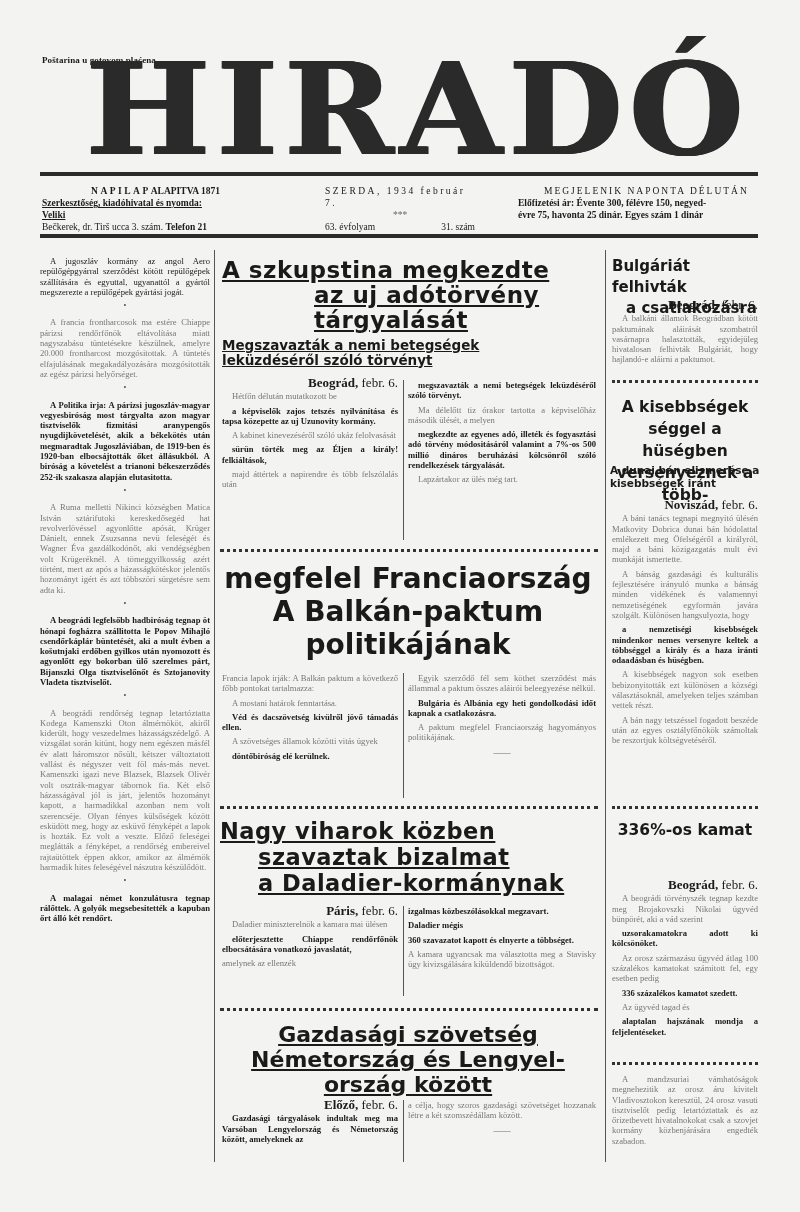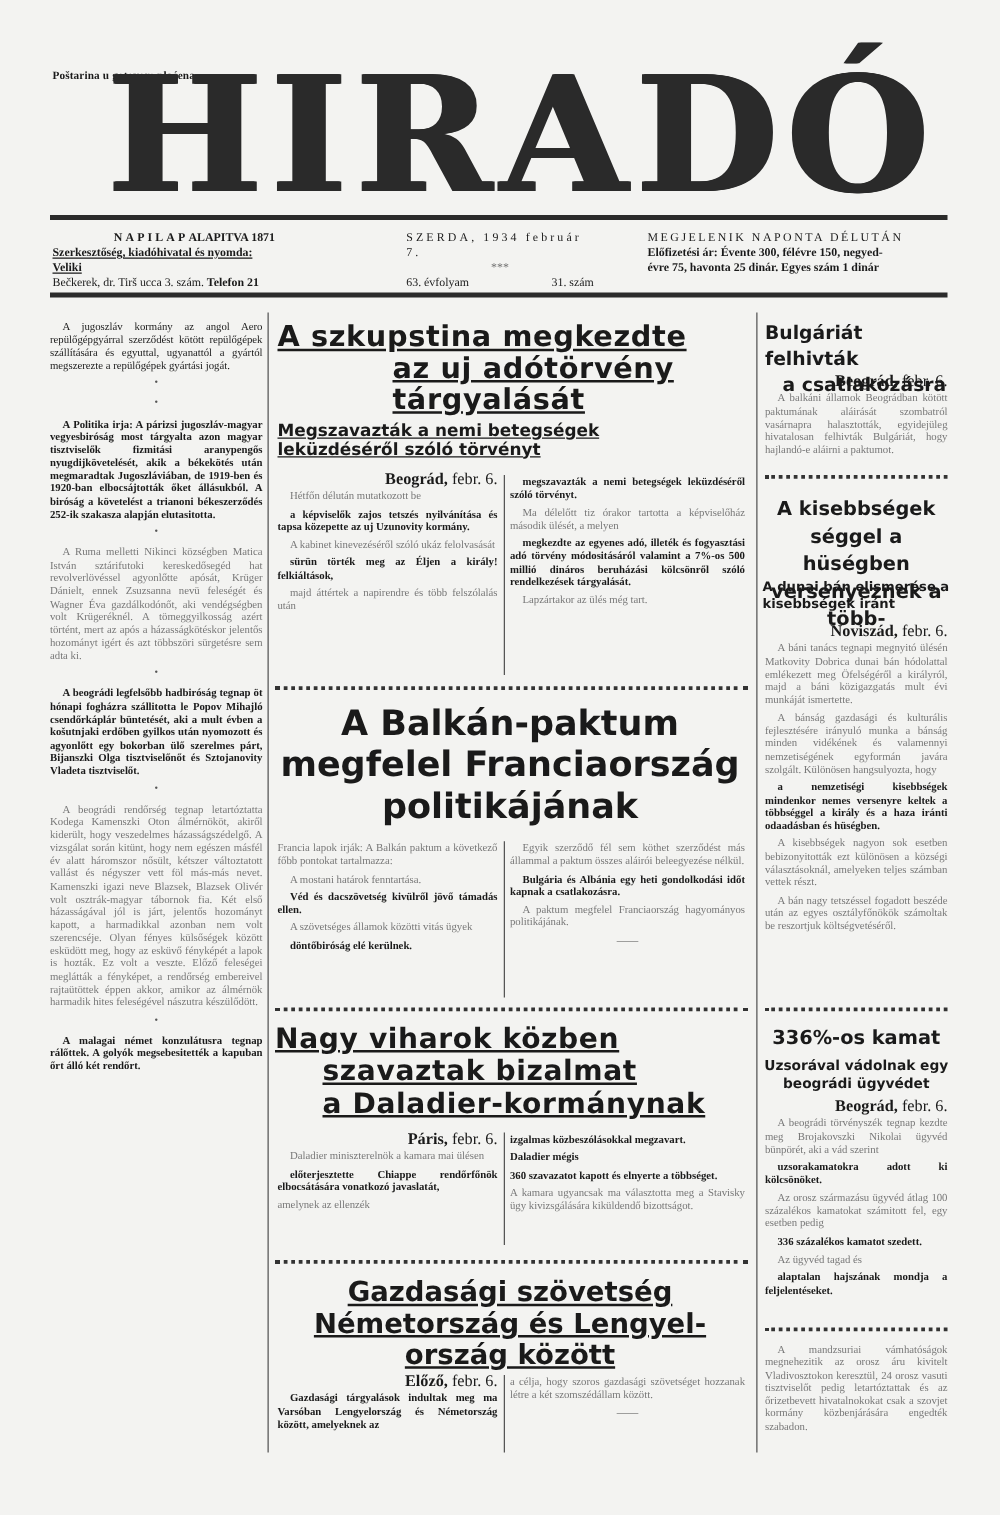--- a/index.html
+++ b/index.html
@@ -57,33 +57,34 @@
   <div class="hdr" style="left:325px; top:185px; width:150px;">
     <div><span class="spaced" style="font-weight:normal">SZERDA, 1934 február 7.</span></div>
     <div style="text-align:center; color:#666;">***</div>
     <div style="display:flex; justify-content:space-between;">
       <span>63. évfolyam</span>
       <span>31. szám</span>
     </div>
   </div>
 
   <div class="hdr" style="left:518px; top:185px; width:240px;">
-    <div class="spaced" style="font-weight:normal; letter-spacing:2px;">MEGJELENIK NAPONTA DÉLUTÁN</div>
+    <div class="spaced" style="font-weight:normal; letter-spacing:2px;margin-left:26px;">MEGJELENIK NAPONTA DÉLUTÁN</div>
     <div style="font-weight:bold;">Előfizetési ár: Évente 300, félévre 150, negyed-</div>
     <div style="font-weight:bold;">évre 75, havonta 25 dinár. Egyes szám 1 dinár</div>
   </div>
 
   <div class="rule-thick" style="top:234px"></div>
 
   <div class="vline" style="left:214px; top:250px; height:912px;"></div>
   <div class="vline" style="left:605px; top:250px; height:912px;"></div>
 
   <div class="col" style="left:40px; top:256px; width:170px;">
     <p>A jugoszláv kormány az angol Aero repülőgépgyárral szerződést kötött repülőgépek szállítására és egyuttal, ugyanattól a gyártól megszerezte a repülőgépek gyártási jogát.</p>
     <div class="star">•</div>
+    <p class="light">A francia frontharcosok ma estére Chiappe párizsi rendőrfőnök eltávolítása miatt nagyszabásu tüntetésekre készülnek, amelyre 20.000 frontharcost mozgósitottak. A tüntetés elfajulásának megakadályozására mozgósitották az egész párizsi helyőrséget.</p>
     <div class="star">•</div>
     <p class="bold">A Politika irja: A párizsi jugoszláv-magyar vegyesbiróság most tárgyalta azon magyar tisztviselők fizmitási aranypengős nyugdijkövetelését, akik a békekötés után megmaradtak Jugoszláviában, de 1919-ben és 1920-ban elbocsájtották őket állásukból. A biróság a követelést a trianoni békeszerződés 252-ik szakasza alapján elutasitotta.</p>
     <div class="star">•</div>
     <p class="light">A Ruma melletti Nikinci községben Matica István sztárifutoki kereskedősegéd hat revolverlövéssel agyonlőtte apósát, Krüger Dánielt, ennek Zsuzsanna nevü feleségét és Wagner Éva gazdálkodónőt, aki vendégségben volt Krügeréknél. A tömeggyilkosság azért történt, mert az após a házasságkötéskor jelentős hozományt igért és azt többszöri sürgetésre sem adta ki.</p>
     <div class="star">•</div>
     <p class="bold">A beográdi legfelsőbb hadbiróság tegnap öt hónapi fogházra szállitotta le Popov Mihajló csendőrkáplár büntetését, aki a mult évben a košutnjaki erdőben gyilkos után nyomozott és agyonlőtt egy bokorban ülő szerelmes párt, Bijanszki Olga tisztviselőnőt és Sztojanovity Vladeta tisztviselőt.</p>
     <div class="star">•</div>
     <p class="light">A beográdi rendőrség tegnap letartóztatta Kodega Kamenszki Oton álmérnököt, akiről kiderült, hogy veszedelmes házasságszédelgő. A vizsgálat során kitünt, hogy nem egészen másfél év alatt háromszor nősült, kétszer változtatott vallást és négyszer vett föl más-más nevet. Kamenszki igazi neve Blazsek, Blazsek Olivér volt osztrák-magyar tábornok fia. Két első házasságával jól is járt, jelentős hozományt kapott, a harmadikkal azonban nem volt szerencséje. Olyan fényes külsőségek között esküdött meg, hogy az esküvő fényképét a lapok is hozták. Ez volt a veszte. Előző feleségei meglátták a fényképet, a rendőrség embereivel rajtaütöttek éppen akkor, amikor az álmérnök harmadik hites feleségével nászutra készülődött.</p>
     <div class="star">•</div>
     <p class="bold">A malagai német konzulátusra tegnap rálőttek. A golyók megsebesitették a kapuban őrt álló két rendőrt.</p>
@@ -110,22 +111,22 @@
   <div class="col" style="left:408px; top:380px; width:188px;">
     <p class="bold">megszavazták a nemi betegségek leküzdéséről szóló törvényt.</p>
     <p class="light">Ma délelőtt tiz órakor tartotta a képviselőház második ülését, a melyen</p>
     <p class="bold">megkezdte az egyenes adó, illeték és fogyasztási adó törvény módositásáról valamint a 7%-os 500 millió dináros beruházási kölcsönről szóló rendelkezések tárgyalását.</p>
     <p class="light">Lapzártakor az ülés még tart.</p>
   </div>
 
   <div class="dotted" style="left:220px; top:549px; width:378px;"></div>
 
   <div style="position:absolute; left:218px; top:562px; width:380px; text-align:center; font-family:'DejaVu Sans', sans-serif; font-weight:bold; font-size:28px; line-height:33px;">
+    <div>megfelel Franciaország</div>
     <div>A Balkán-paktum</div>
-    <div>megfelel Franciaország</div>
     <div>politikájának</div>
   </div>
   <div class="col" style="left:222px; top:673px; width:176px;">
     <p class="light" style="text-indent:0">Francia lapok irják: A Balkán paktum a következő főbb pontokat tartalmazza:</p>
     <p class="light">A mostani határok fenntartása.</p>
     <p class="bold">Véd és dacszövetség kivülről jövő támadás ellen.</p>
     <p class="light">A szövetséges államok közötti vitás ügyek</p>
     <p class="bold">döntőbiróság elé kerülnek.</p>
   </div>
   <div class="vline" style="left:403px; top:673px; height:125px;"></div>
@@ -197,24 +198,20 @@
     <div class="dateline"><b>Noviszád,</b> <span>febr. 6.</span></div>
     <p class="light">A báni tanács tegnapi megnyitó ülésén Matkovity Dobrica dunai bán hódolattal emlékezett meg Öfelségéről a királyról, majd a báni közigazgatás mult évi munkáját ismertette.</p>
     <p class="light">A bánság gazdasági és kulturális fejlesztésére irányuló munka a bánság minden vidékének és valamennyi nemzetiségének egyformán javára szolgált. Különösen hangsulyozta, hogy</p>
     <p class="bold">a nemzetiségi kisebbségek mindenkor nemes versenyre keltek a többséggel a király és a haza iránti odaadásban és hüségben.</p>
     <p class="light">A kisebbségek nagyon sok esetben bebizonyitották ezt különösen a községi választásoknál, amelyeken teljes számban vettek részt.</p>
     <p class="light">A bán nagy tetszéssel fogadott beszéde után az egyes osztályfőnökök számoltak be reszortjuk költségvetéséről.</p>
   </div>
   <div class="dotted" style="left:612px; top:806px; width:146px;"></div>
 
   <div style="position:absolute; left:610px; top:820px; width:150px; text-align:center; font-family:'DejaVu Sans', sans-serif; font-weight:bold; font-size:15.5px; line-height:20px;">336%-os kamat</div>
-  <div style="position:absolute; left:610px; top:846px; width:150px; text-align:center; font-family:'DejaVu Sans', sans-serif; font-weight:bold; font-size:11px; line-height:14px;">
-    <div>Uzsorával vádolnak egy</div>
-    <div>beográdi ügyvédet</div>
-  </div>
   <div class="col" style="left:612px; top:880px; width:146px;">
     <div class="dateline"><b>Beográd,</b> <span>febr. 6.</span></div>
     <p class="light">A beográdi törvényszék tegnap kezdte meg Brojakovszki Nikolai ügyvéd bünpörét, aki a vád szerint</p>
     <p class="bold">uzsorakamatokra adott ki kölcsönöket.</p>
     <p class="light">Az orosz származásu ügyvéd átlag 100 százalékos kamatokat számitott fel, egy esetben pedig</p>
     <p class="bold">336 százalékos kamatot szedett.</p>
     <p class="light">Az ügyvéd tagad és</p>
     <p class="bold">alaptalan hajszának mondja a feljelentéseket.</p>
   </div>
   <div class="dotted" style="left:612px; top:1062px; width:146px;"></div>

